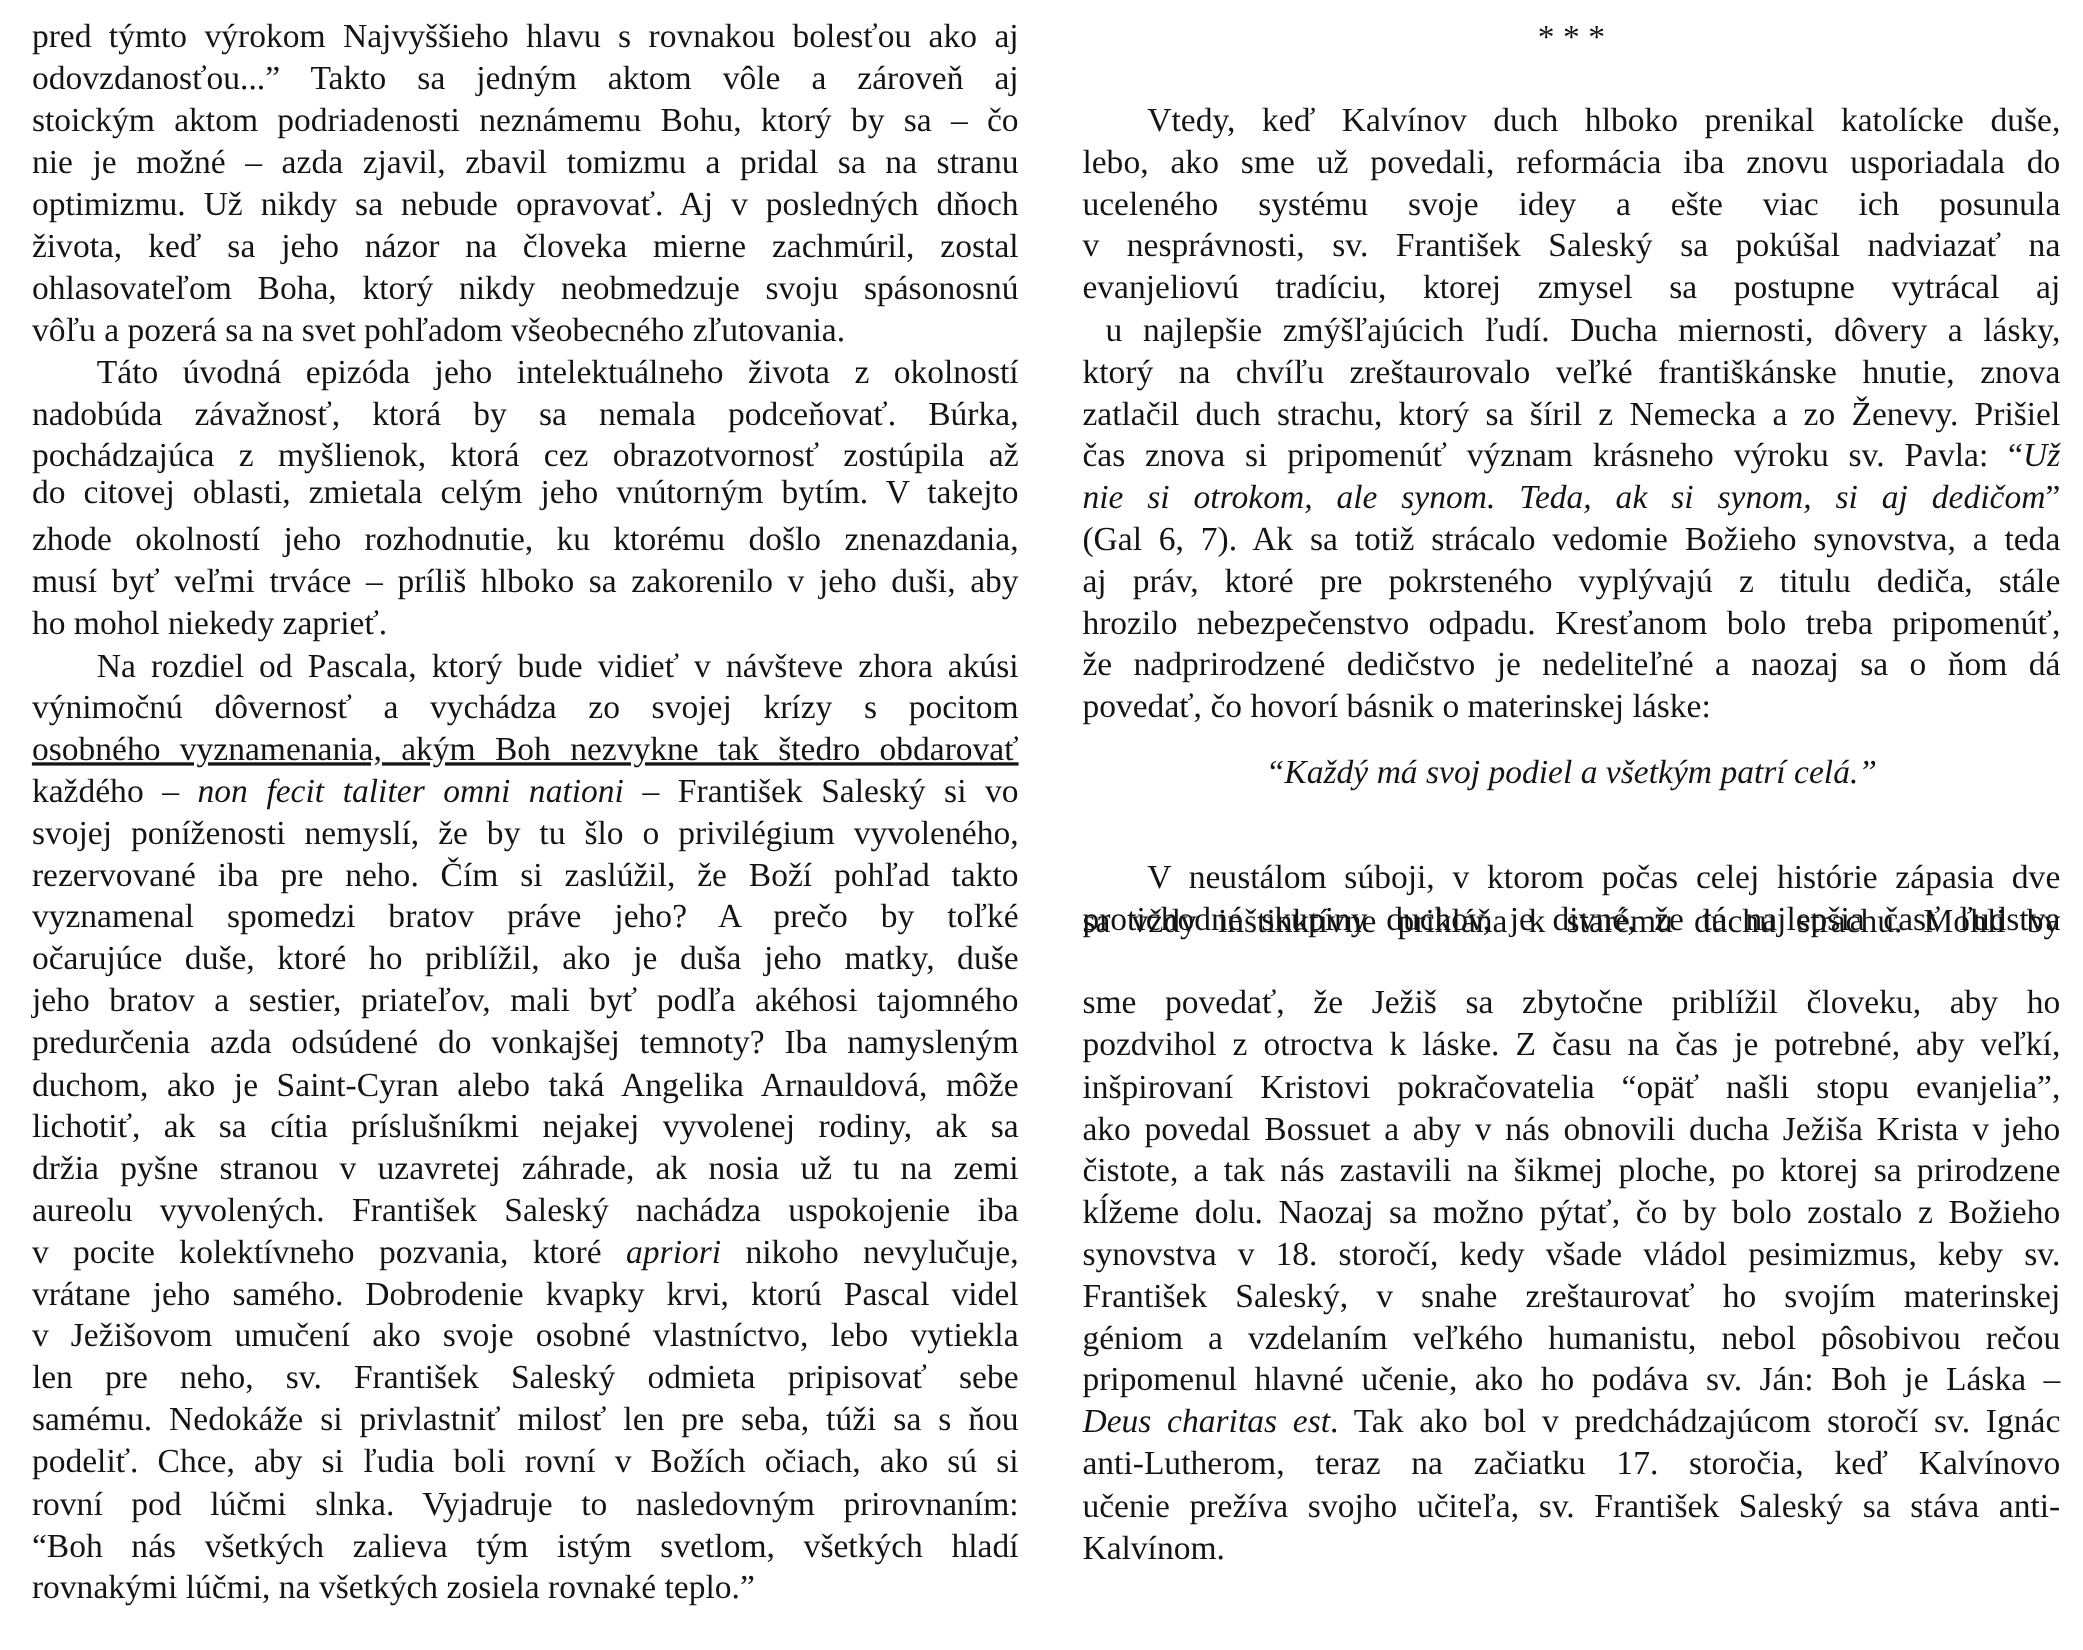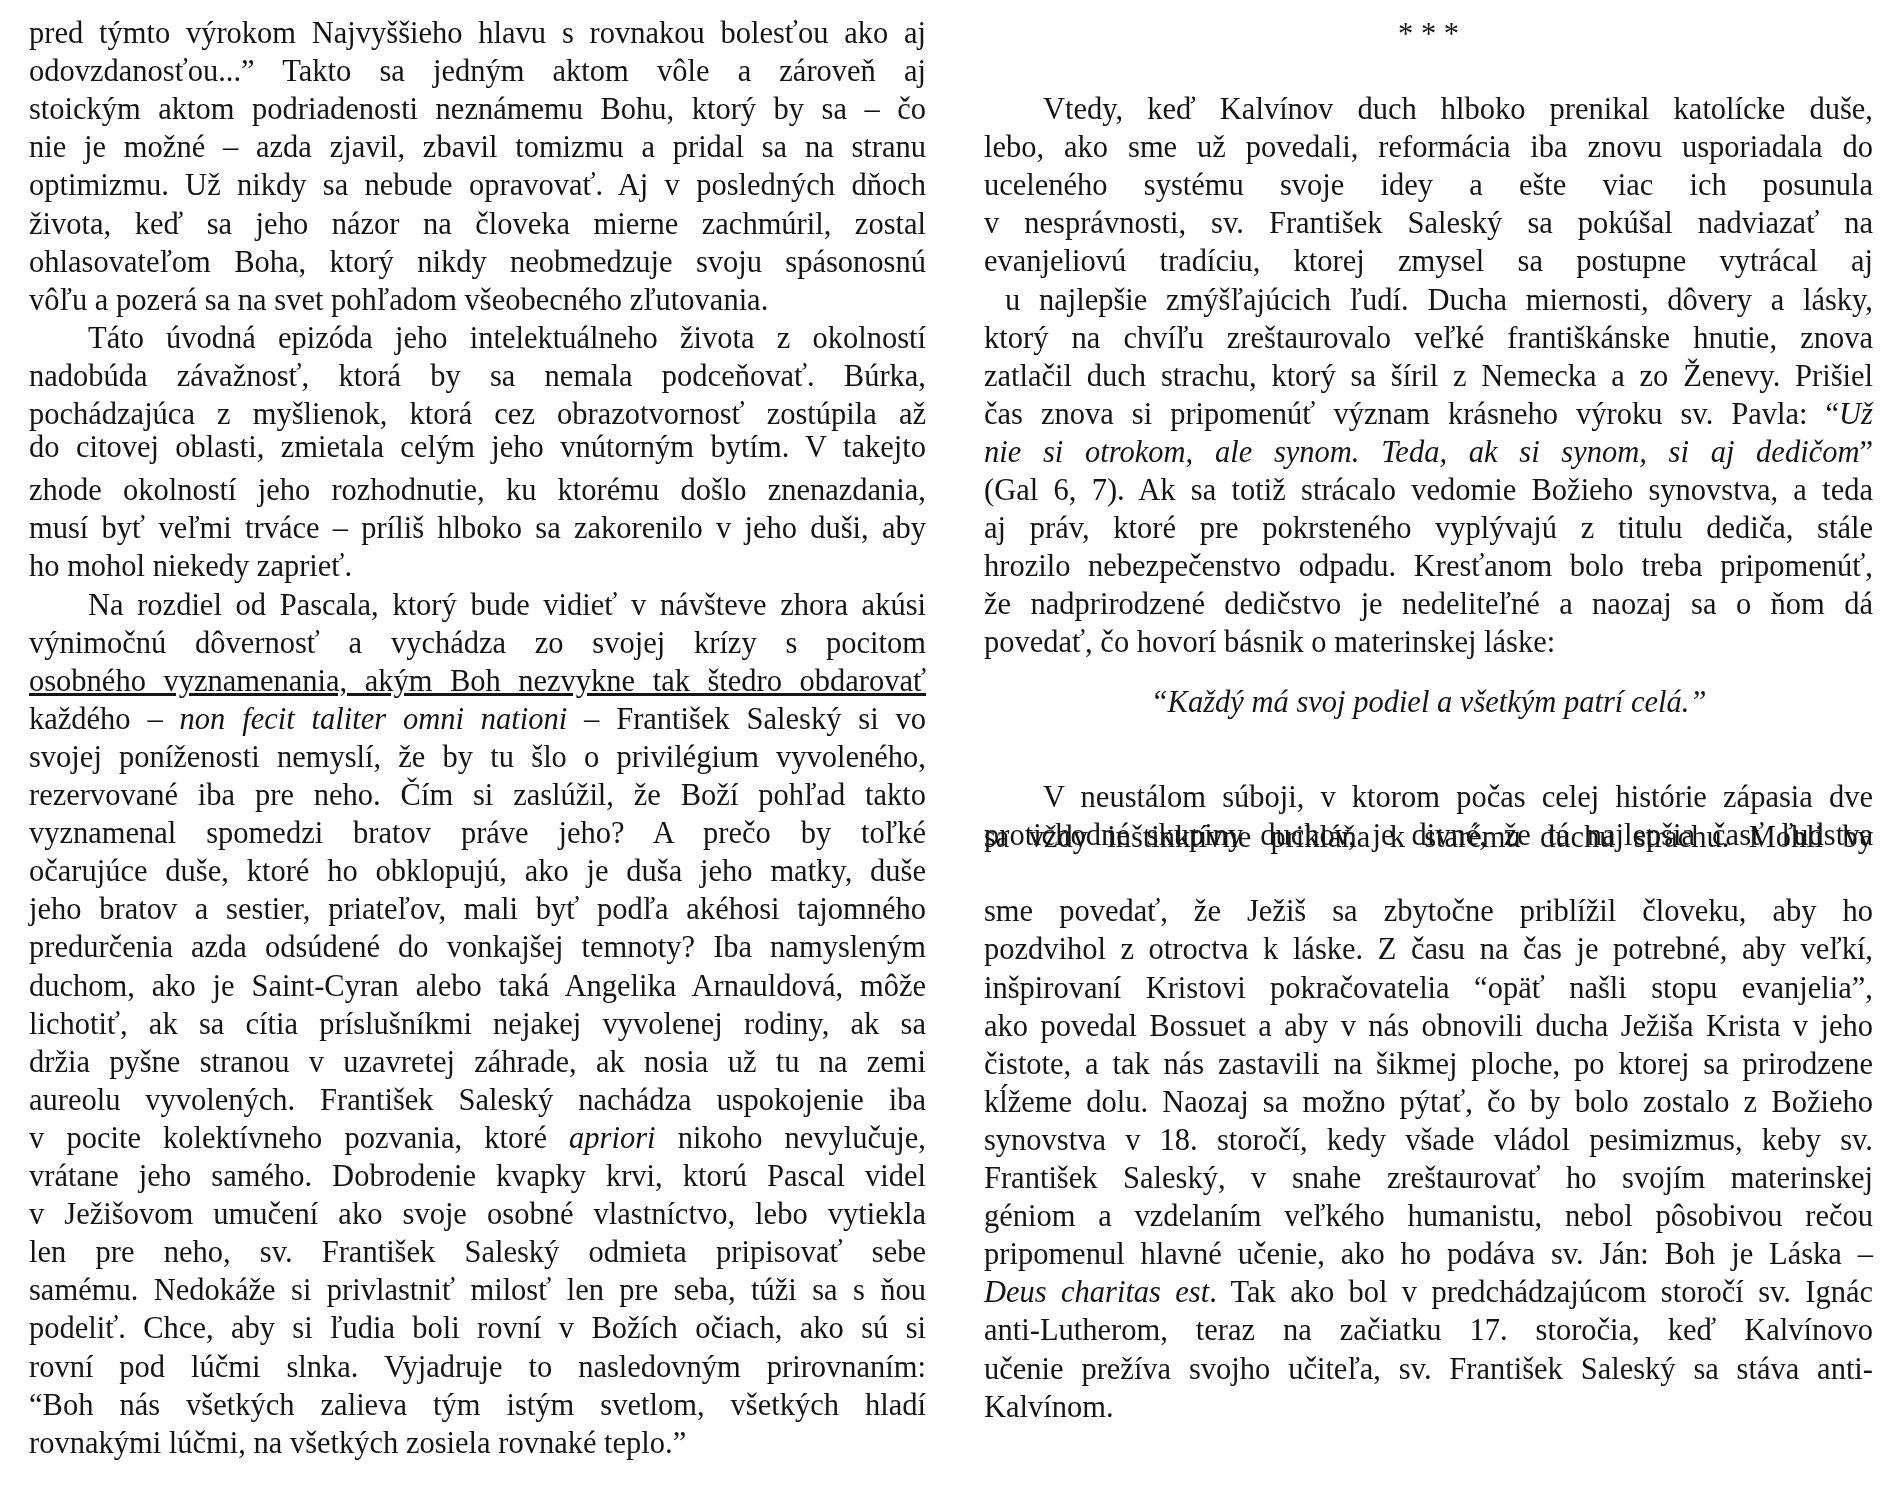--- a/index.html
+++ b/index.html
@@ -43,21 +43,21 @@
     <div class="line" style="top: 471.2px;">zhode okolností jeho rozhodnutie, ku ktorému došlo znenazdania,</div>
     <div class="line" style="top: 509.3px;">musí byť veľmi trváce – príliš hlboko sa zakorenilo v jeho duši, aby</div>
     <div class="line last" style="top: 547.4px;">ho mohol niekedy zaprieť.</div>
     <div class="line indent" style="top: 585.5px;">Na rozdiel od Pascala, ktorý bude vidieť v návšteve zhora akúsi</div>
     <div class="line" style="top: 623.6px;">výnimočnú dôvernosť a vychádza zo svojej krízy s pocitom</div>
     <div class="line" style="top: 661.7px; text-decoration: underline;">osobného vyznamenania, akým Boh nezvykne tak štedro obdarovať</div>
     <div class="line" style="top: 699.8px;"><span>každého – </span><span class="seg-i">non fecit taliter omni nationi</span><span> – František Saleský si vo</span></div>
     <div class="line" style="top: 737.9px;">svojej poníženosti nemyslí, že by tu šlo o privilégium vyvoleného,</div>
     <div class="line" style="top: 776px;">rezervované iba pre neho. Čím si zaslúžil, že Boží pohľad takto</div>
     <div class="line" style="top: 814.1px;">vyznamenal spomedzi bratov práve jeho? A prečo by toľké</div>
-    <div class="line" style="top: 852.2px;">očarujúce duše, ktoré ho obklopujú, ako je duša jeho matky, duše</div>
+    <div class="line" style="top: 852.2px;">očarujúce duše, ktoré ho priblížil, ako je duša jeho matky, duše</div>
     <div class="line" style="top: 890.3px;">jeho bratov a sestier, priateľov, mali byť podľa akéhosi tajomného</div>
     <div class="line" style="top: 928.4px;">predurčenia azda odsúdené do vonkajšej temnoty? Iba namysleným</div>
     <div class="line" style="top: 966.5px;">duchom, ako je Saint-Cyran alebo taká Angelika Arnauldová, môže</div>
     <div class="line" style="top: 1004.6px;">lichotiť, ak sa cítia príslušníkmi nejakej vyvolenej rodiny, ak sa</div>
     <div class="line" style="top: 1042.7px;">držia pyšne stranou v uzavretej záhrade, ak nosia už tu na zemi</div>
     <div class="line" style="top: 1080.8px;">aureolu vyvolených. František Saleský nachádza uspokojenie iba</div>
     <div class="line" style="top: 1118.9px;"><span>v pocite kolektívneho pozvania, ktoré </span><span class="seg-i">apriori</span><span> nikoho nevylučuje,</span></div>
     <div class="line" style="top: 1157px;">vrátane jeho samého. Dobrodenie kvapky krvi, ktorú Pascal videl</div>
     <div class="line" style="top: 1195.1px;">v Ježišovom umučení ako svoje osobné vlastníctvo, lebo vytiekla</div>
     <div class="line" style="top: 1233.2px;">len pre neho, sv. František Saleský odmieta pripisovať sebe</div>

